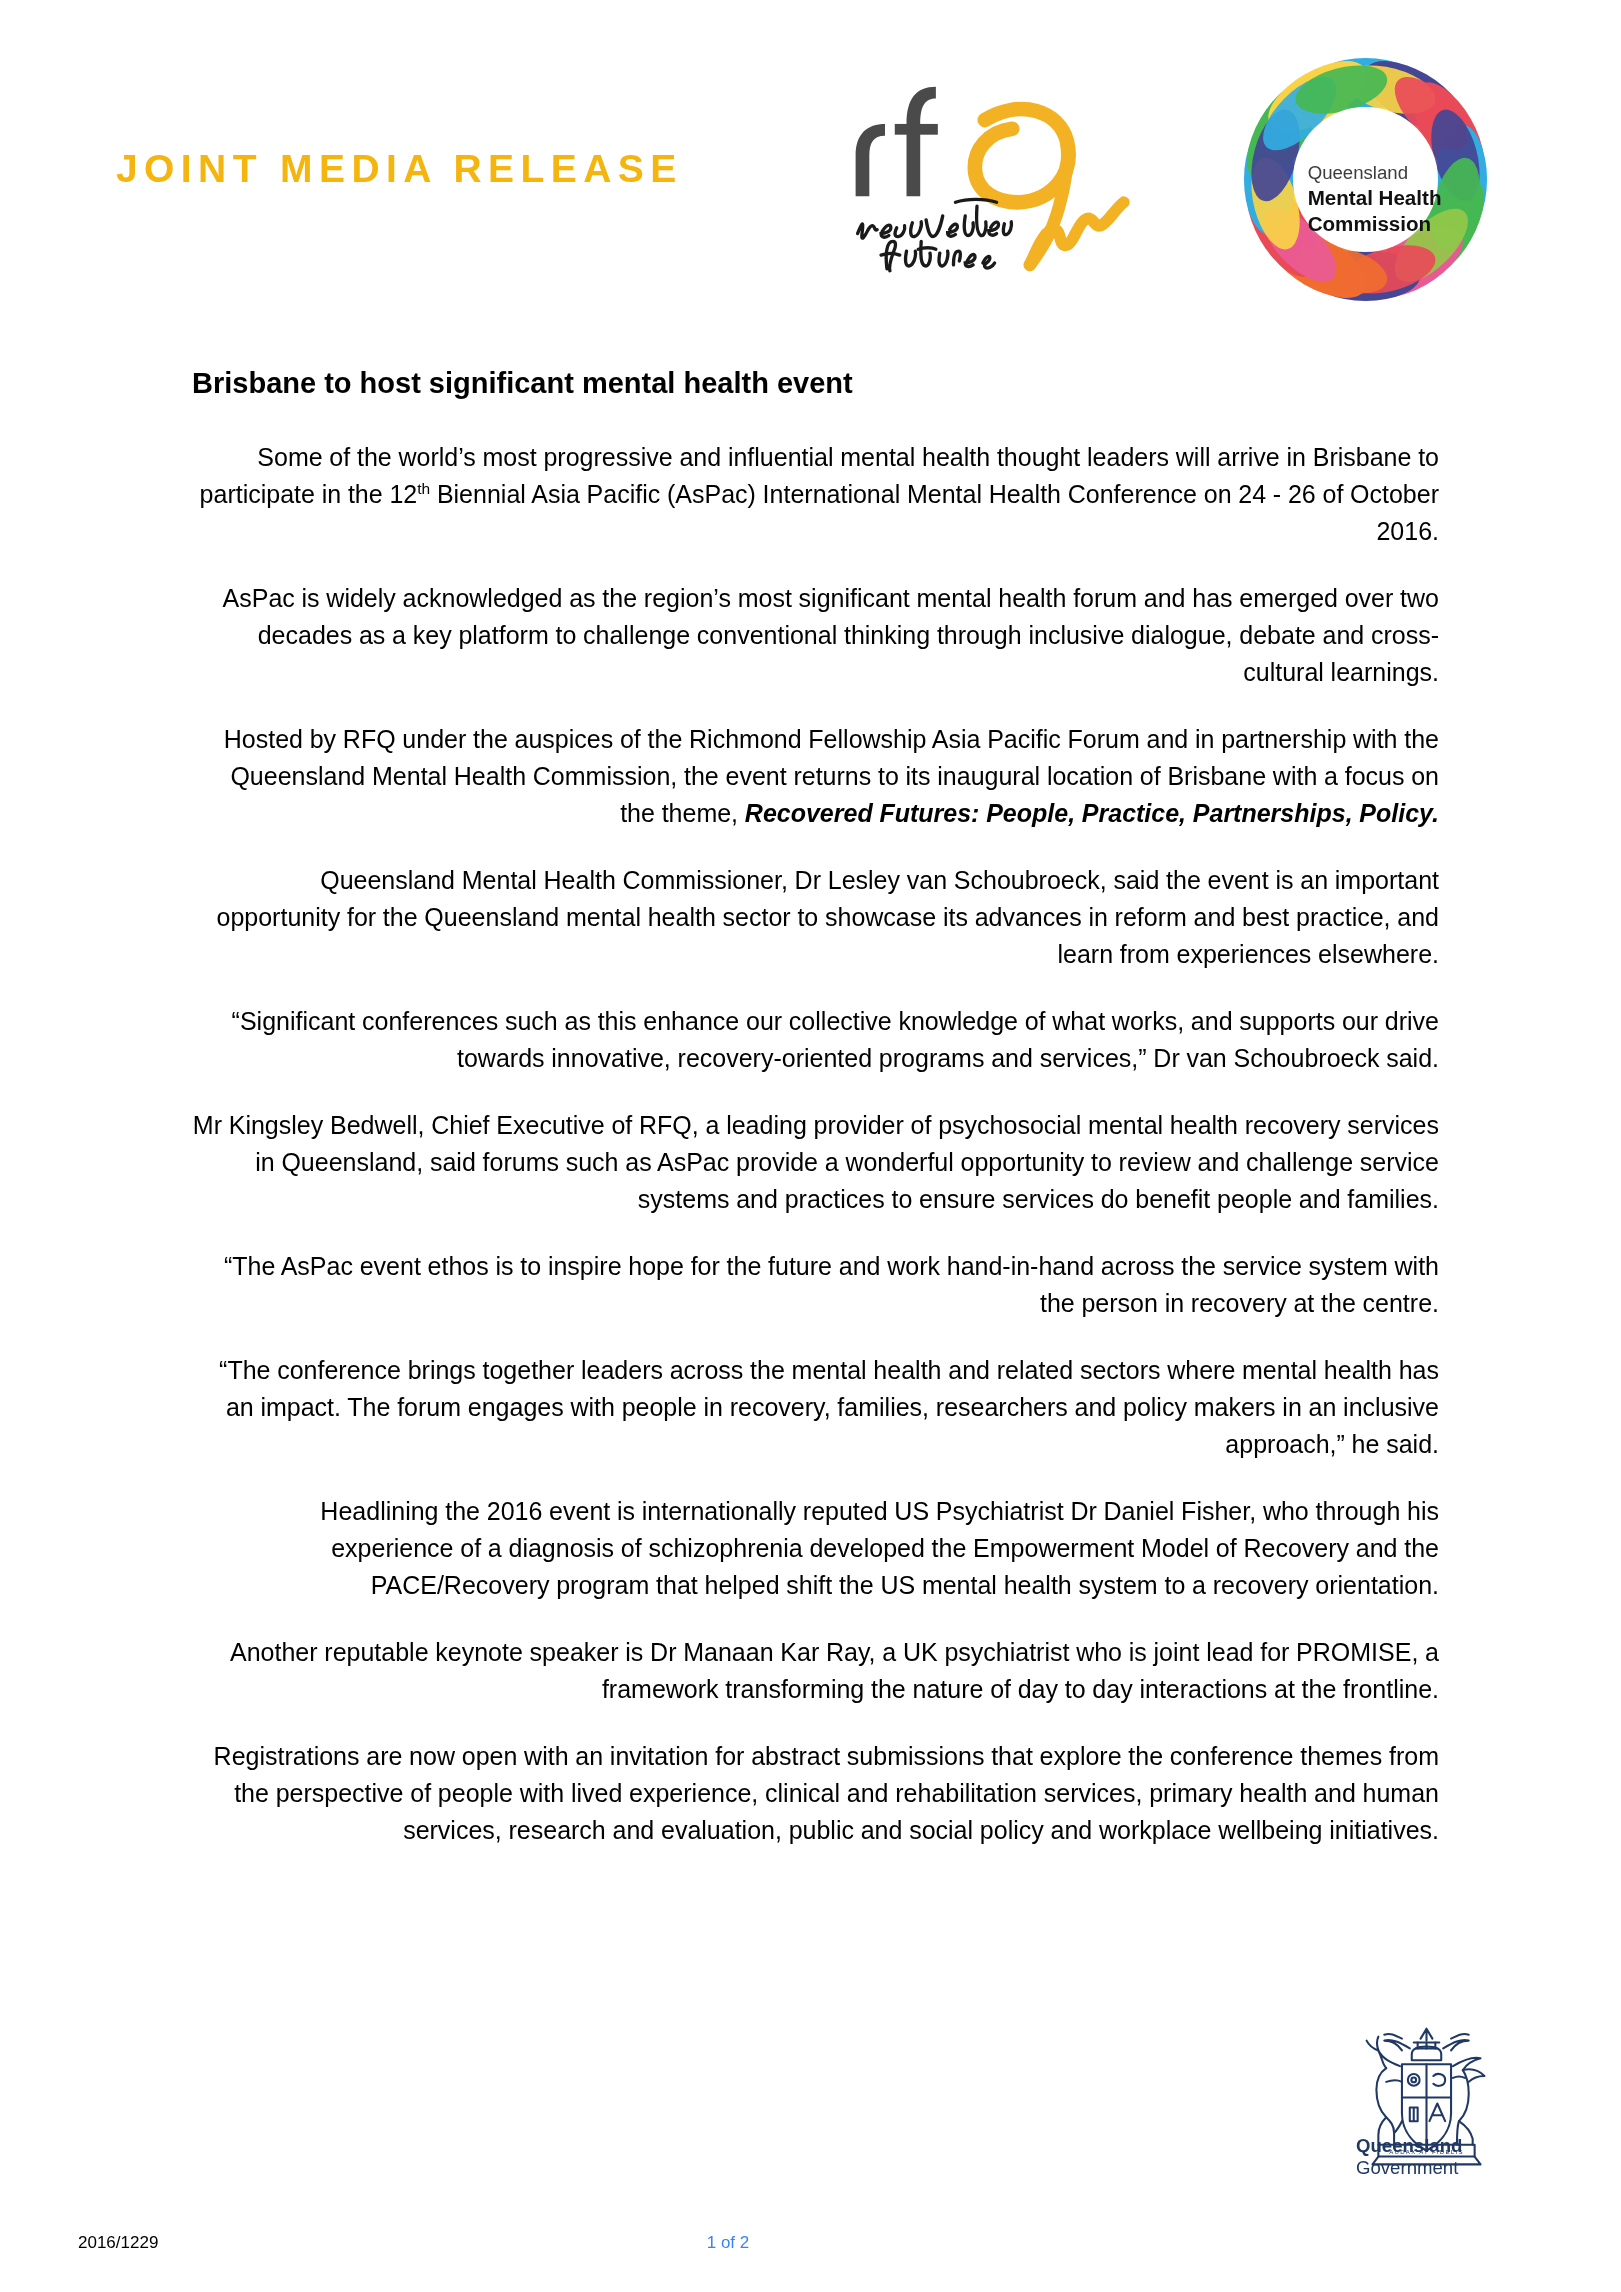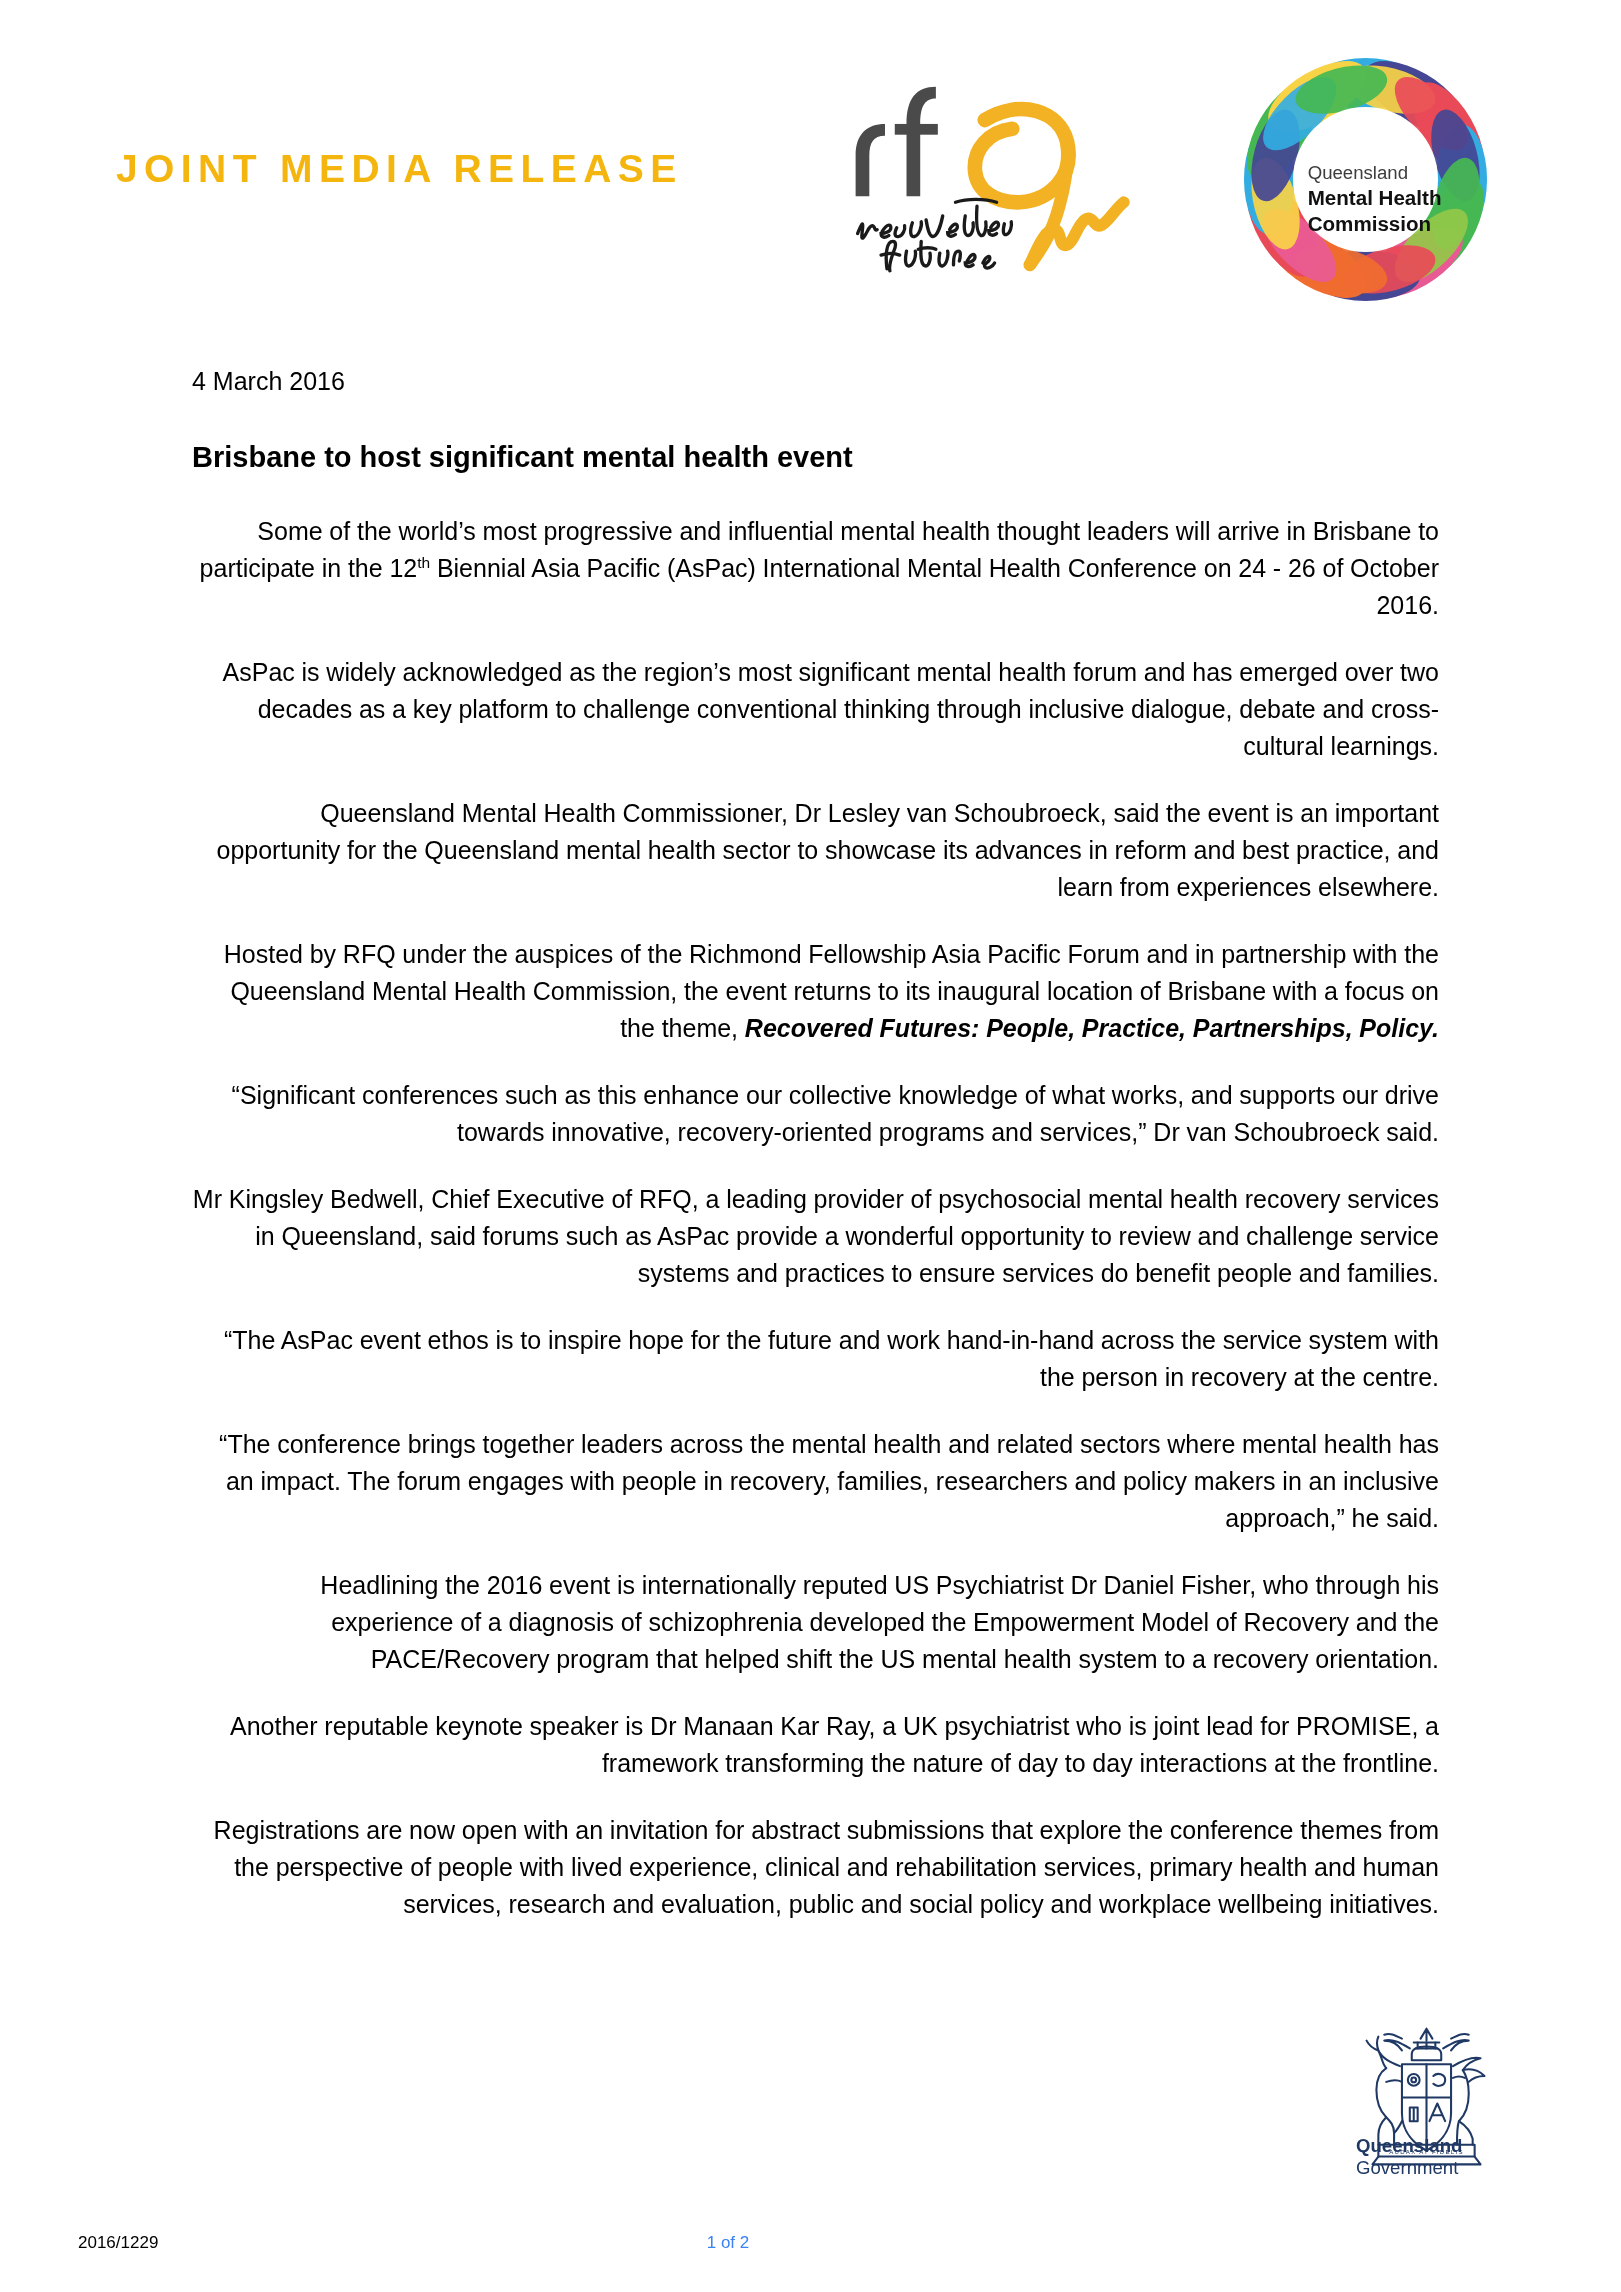--- a/index.html
+++ b/index.html
@@ -288,35 +288,34 @@
         <circle cx="125" cy="125" r="74" fill="#ffffff"></circle>
         <text x="66" y="124" font-family="Liberation Sans, sans-serif" font-size="19" fill="#3d3d3d">Queensland</text>
         <text x="66" y="151" font-family="Liberation Sans, sans-serif" font-size="21" font-weight="bold" fill="#111111">Mental Health</text>
         <text x="66" y="178" font-family="Liberation Sans, sans-serif" font-size="21" font-weight="bold" fill="#111111">Commission</text>
       </svg>
     </div>
   </div>
 
   <div class="doc-body">
 
-    <div class="date-line">4 March 2016</div>
 
     <div class="doc-title">Brisbane to host significant mental health event</div>
 
     <p class="para">
       <span>Some of the world’s most progressive and influential mental health thought leaders will arrive in Brisbane to participate in the 12</span><sup>th</sup><span> Biennial Asia Pacific (AsPac) International Mental Health Conference on 24 - 26 of October 2016.</span>
     </p>
 
     <p class="para">AsPac is widely acknowledged as the region’s most significant mental health forum and has emerged over two decades as a key platform to challenge conventional thinking through inclusive dialogue, debate and cross-cultural learnings.</p>
 
-    <p class="para">Queensland Mental Health Commissioner, Dr Lesley van Schoubroeck, said the event is an important opportunity for the Queensland mental health sector to showcase its advances in reform and best practice, and learn from experiences elsewhere.</p>
-
     <p class="para">
       <span>Hosted by RFQ under the auspices of the Richmond Fellowship Asia Pacific Forum and in partnership with the Queensland Mental Health Commission, the event returns to its inaugural location of Brisbane with a focus on the theme, </span><span class="theme">Recovered Futures: People, Practice, Partnerships, Policy.</span>
     </p>
+
+    <p class="para">Queensland Mental Health Commissioner, Dr Lesley van Schoubroeck, said the event is an important opportunity for the Queensland mental health sector to showcase its advances in reform and best practice, and learn from experiences elsewhere.</p>
 
     <p class="para">“Significant conferences such as this enhance our collective knowledge of what works, and supports our drive towards innovative, recovery-oriented programs and services,” Dr van Schoubroeck said.</p>
 
     <p class="para">Mr Kingsley Bedwell, Chief Executive of RFQ, a leading provider of psychosocial mental health recovery services in Queensland, said forums such as AsPac provide a wonderful opportunity to review and challenge service systems and practices to ensure services do benefit people and families.</p>
 
     <p class="para">“The AsPac event ethos is to inspire hope for the future and work hand-in-hand across the service system with the person in recovery at the centre.</p>
 
     <p class="para">“The conference brings together leaders across the mental health and related sectors where mental health has an impact. The forum engages with people in recovery, families, researchers and policy makers in an inclusive approach,” he said.</p>
 
     <p class="para">Headlining the 2016 event is internationally reputed US Psychiatrist Dr Daniel Fisher, who through his experience of a diagnosis of schizophrenia developed the Empowerment Model of Recovery and the PACE/Recovery program that helped shift the US mental health system to a recovery orientation.</p>

